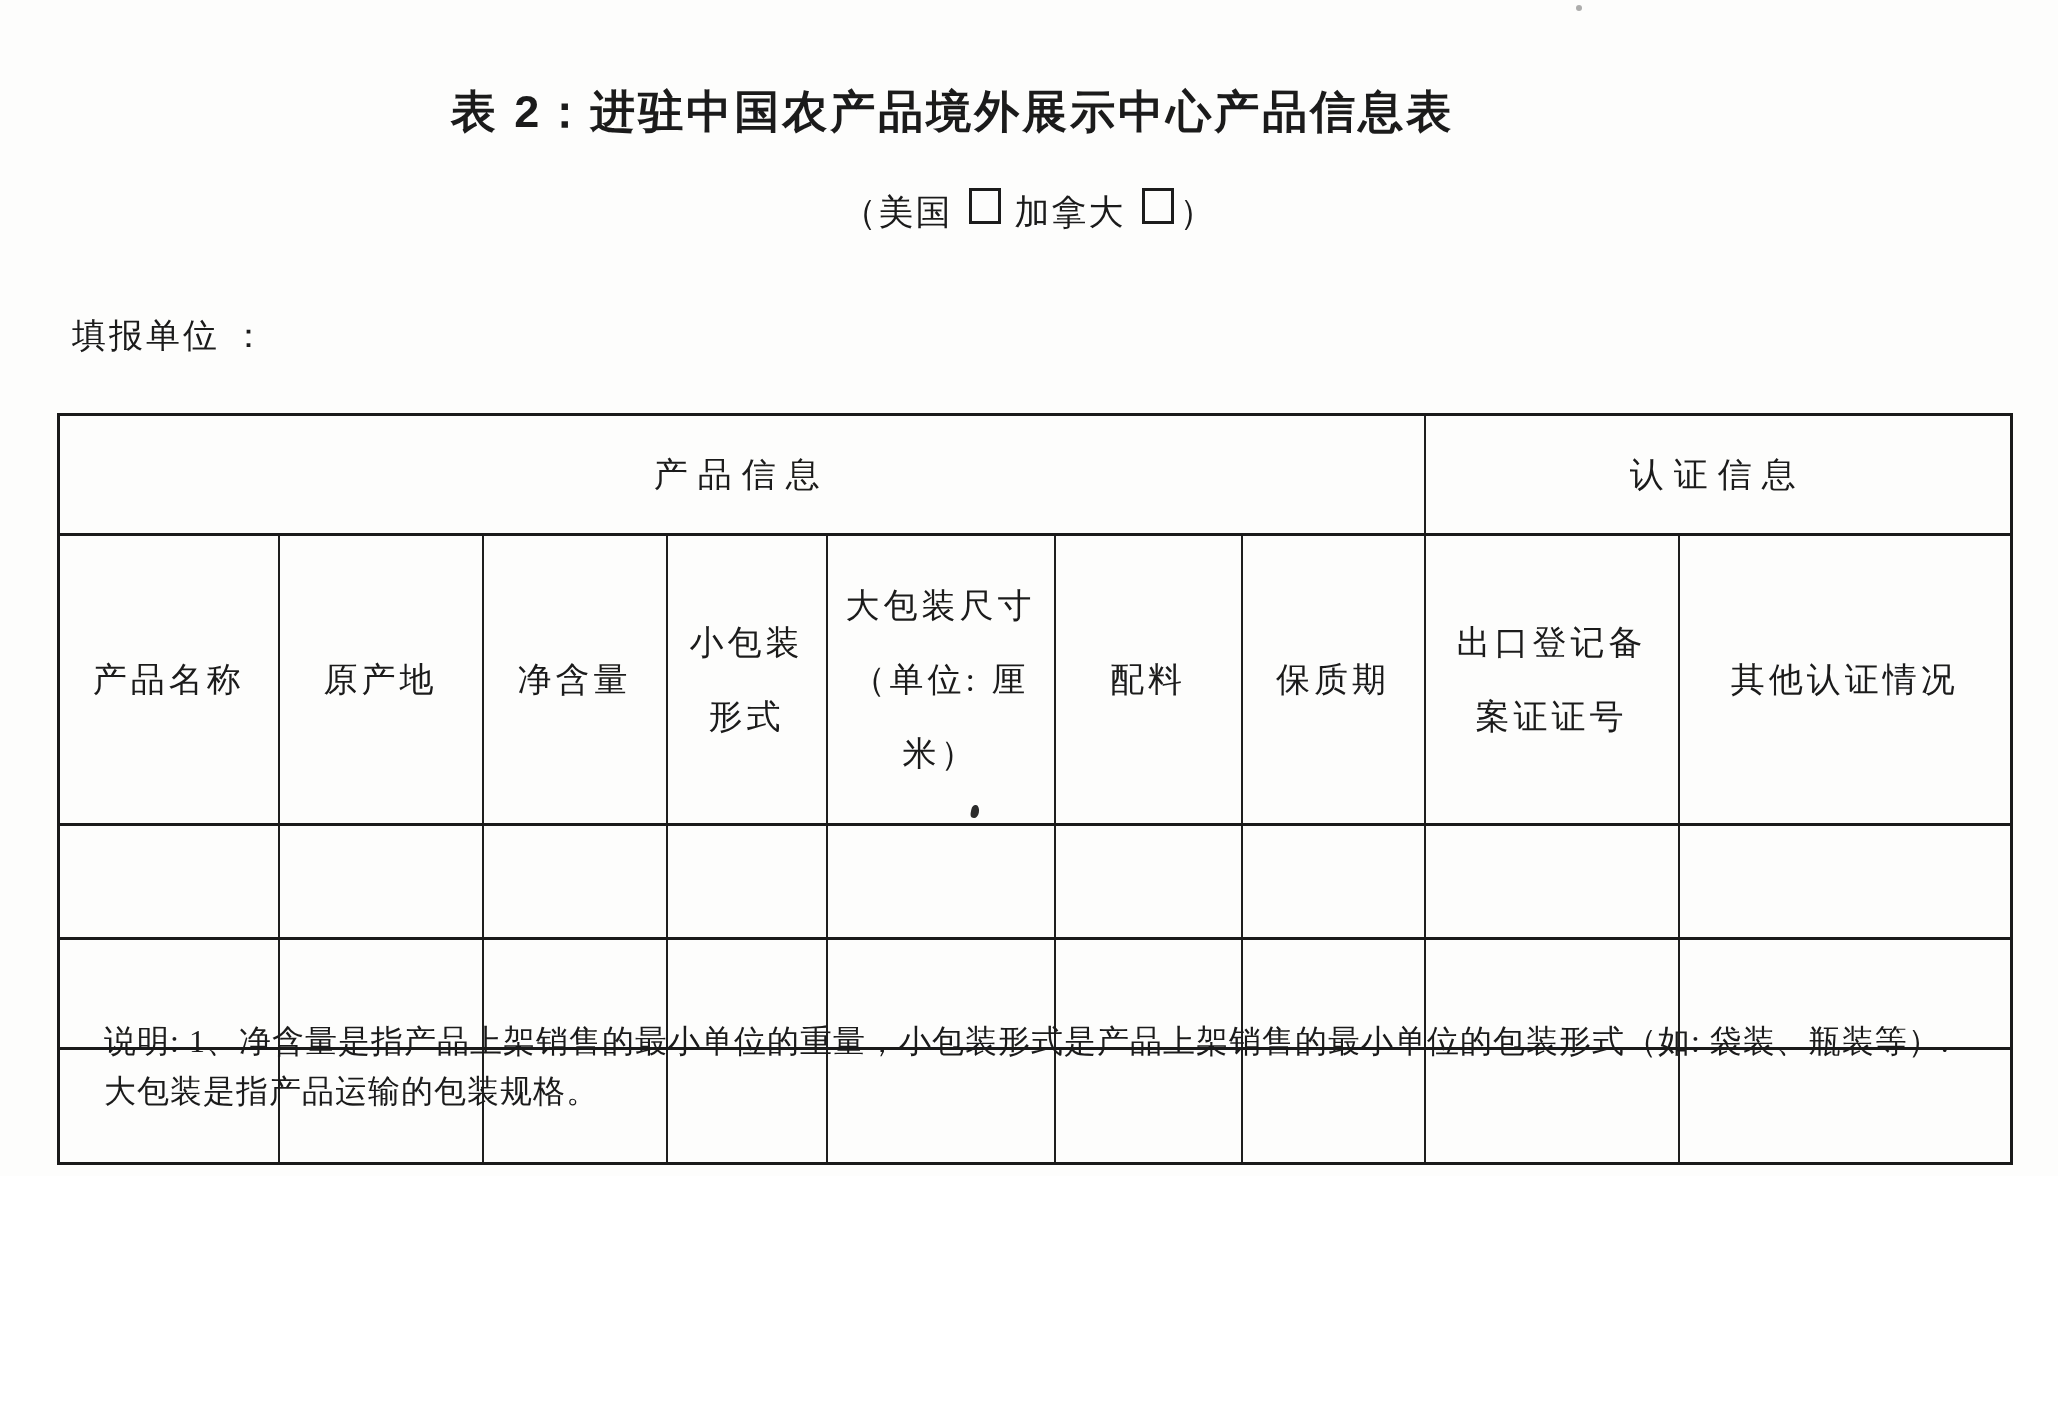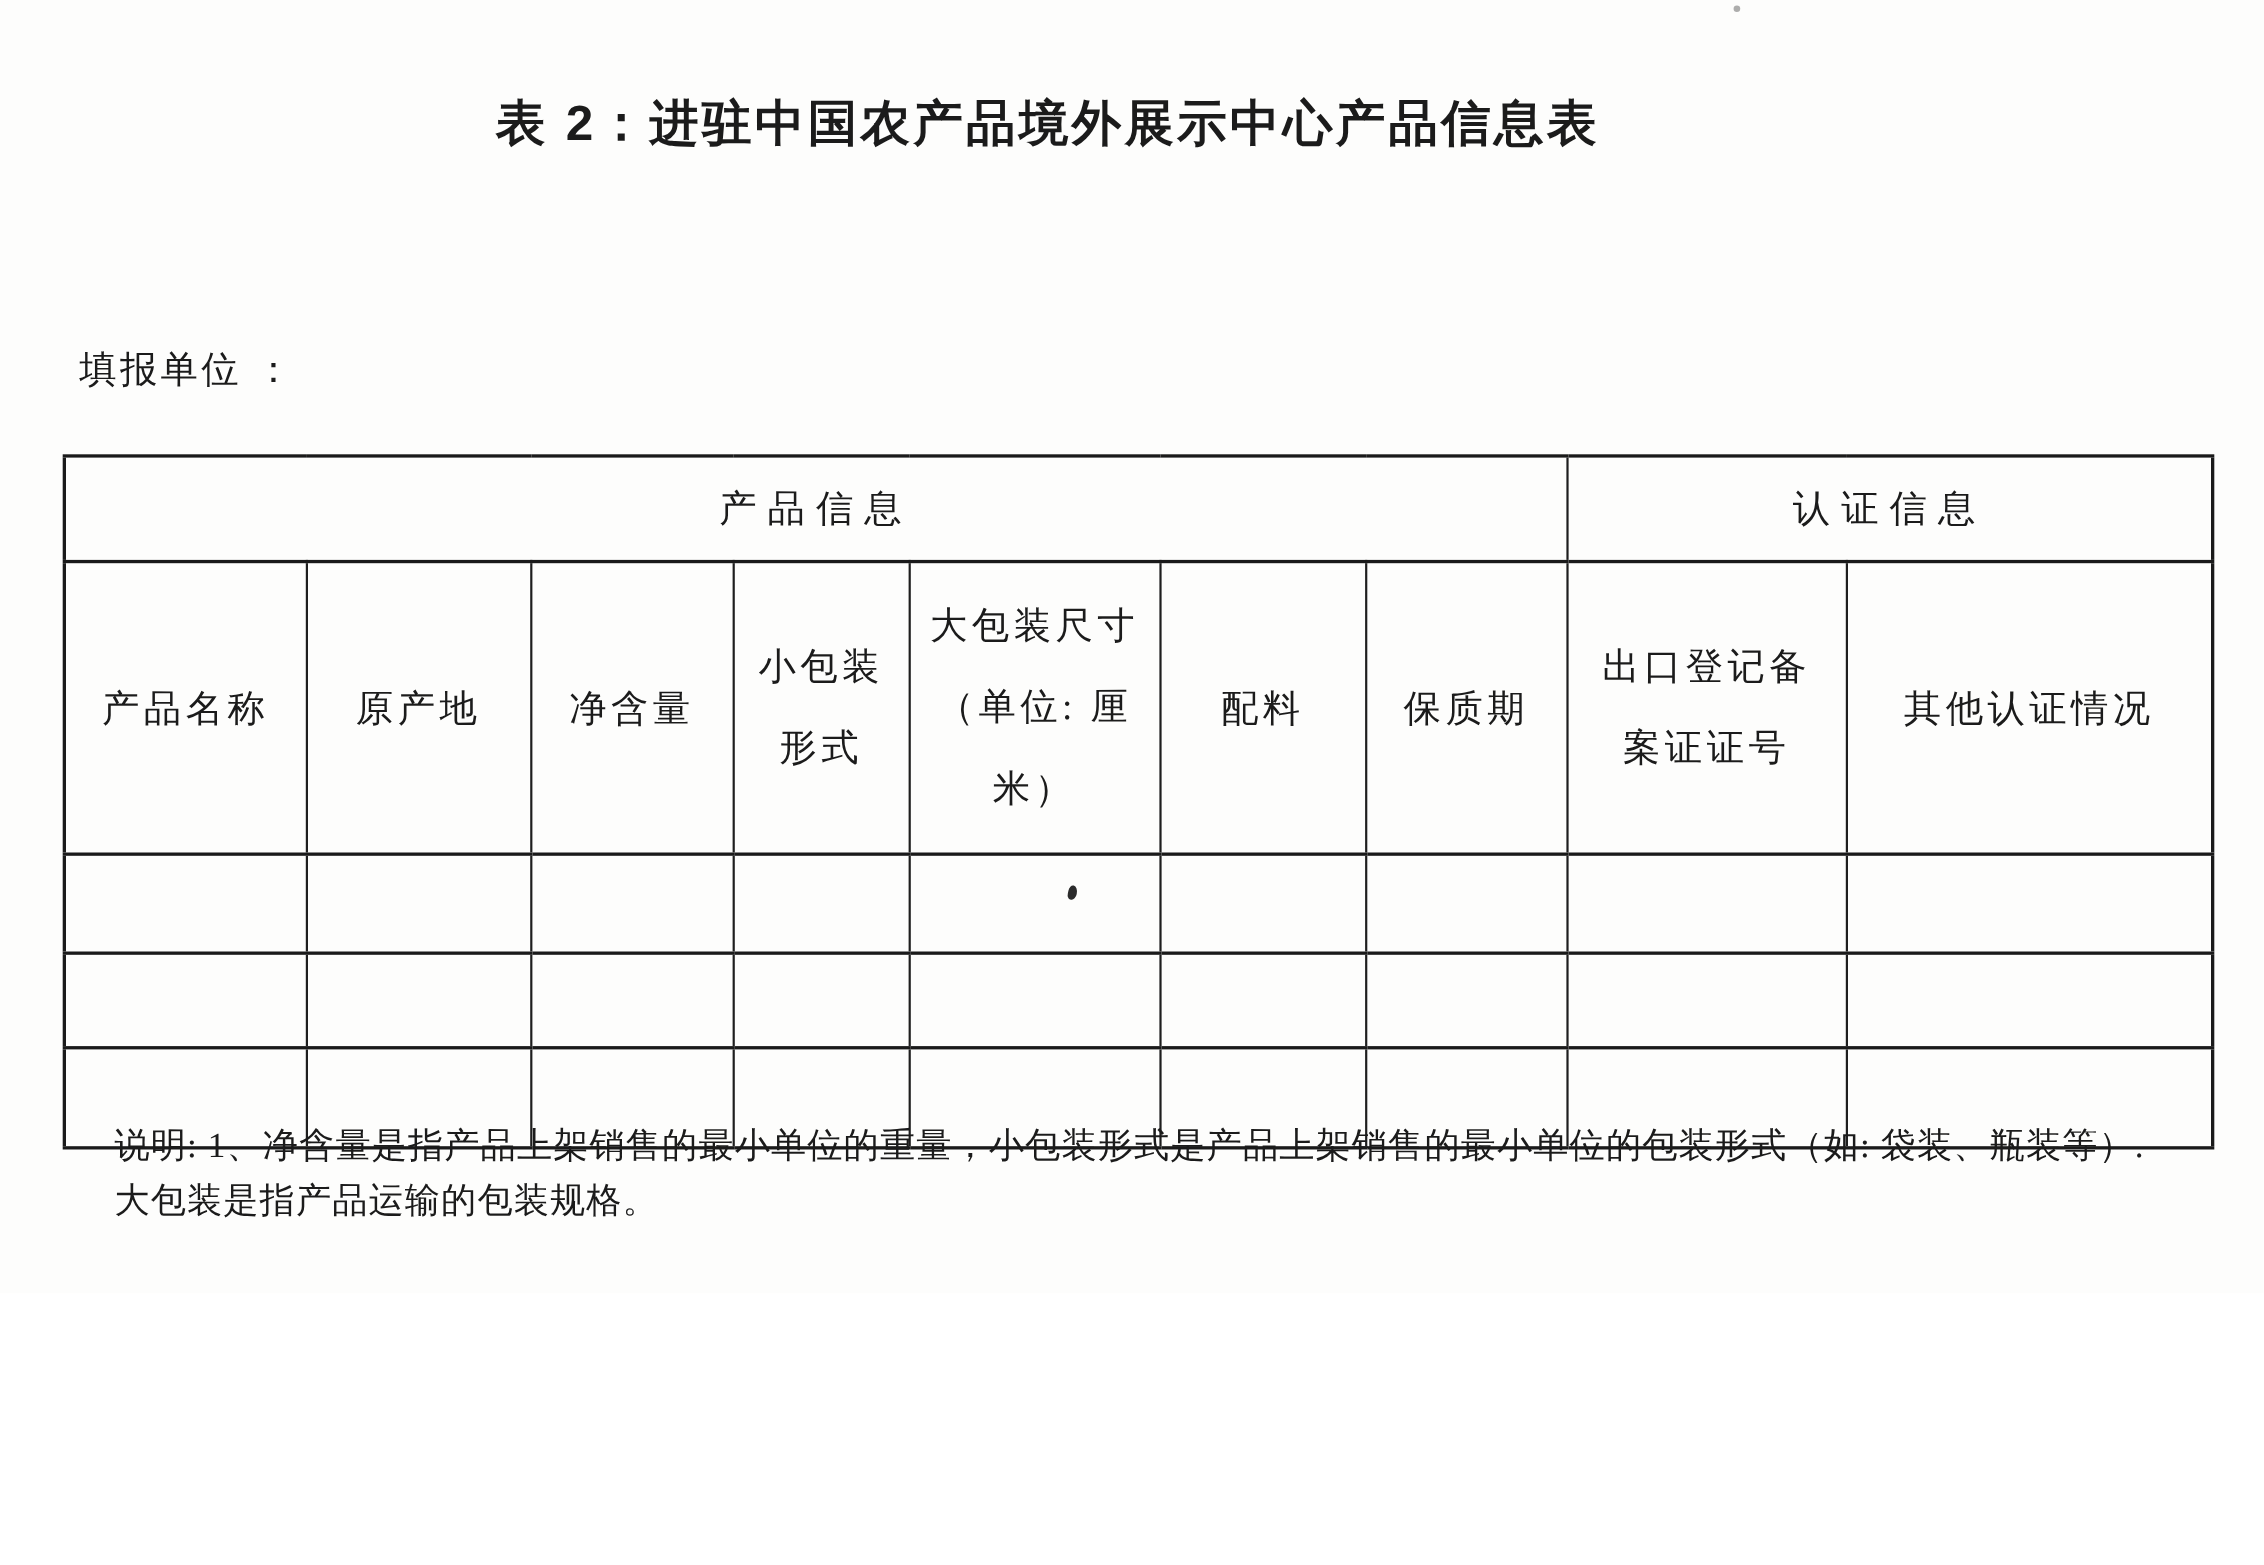--- a/index.html
+++ b/index.html
@@ -51,21 +51,21 @@
     border-collapse:collapse;
     table-layout:fixed;
     width:1953px;
     border:3px solid #1a1a1a;
   }
   .form-table th, .form-table td {
     border-left:2px solid #1e1e1e;
     border-right:2px solid #1e1e1e;
     border-top:3px solid #1a1a1a;
     border-bottom:3px solid #1a1a1a;
-    padding:4px;
+    padding:16px;
     font-weight:400;
     text-align:center;
     vertical-align:middle;
     overflow:hidden;
   }
   .group-row th {
     height:85px;
     font-size:34px; letter-spacing:10px;
   }
   .cols-row th {
@@ -117,20 +117,23 @@
     opacity:0.7;
   }
 </style>
 </head>
 <body>
 
 <div class="page">
 
   <div class="doc-title">表 2：进驻中国农产品境外展示中心产品信息表</div>
 
+  <div class="subtitle">
+    <span class="part">（</span><span class="part">美国</span><span class="checkbox"></span><span class="part">加拿大</span><span class="checkbox second"></span><span class="part">）</span>
+  </div>
 
   <div class="reporting-unit">填报单位 ：</div>
 
   <div class="table-wrap">
     <table class="form-table">
       <colgroup>
         <col style="width:220px">
           <col style="width:204px">
           <col style="width:184px">
         <col style="width:160px">

